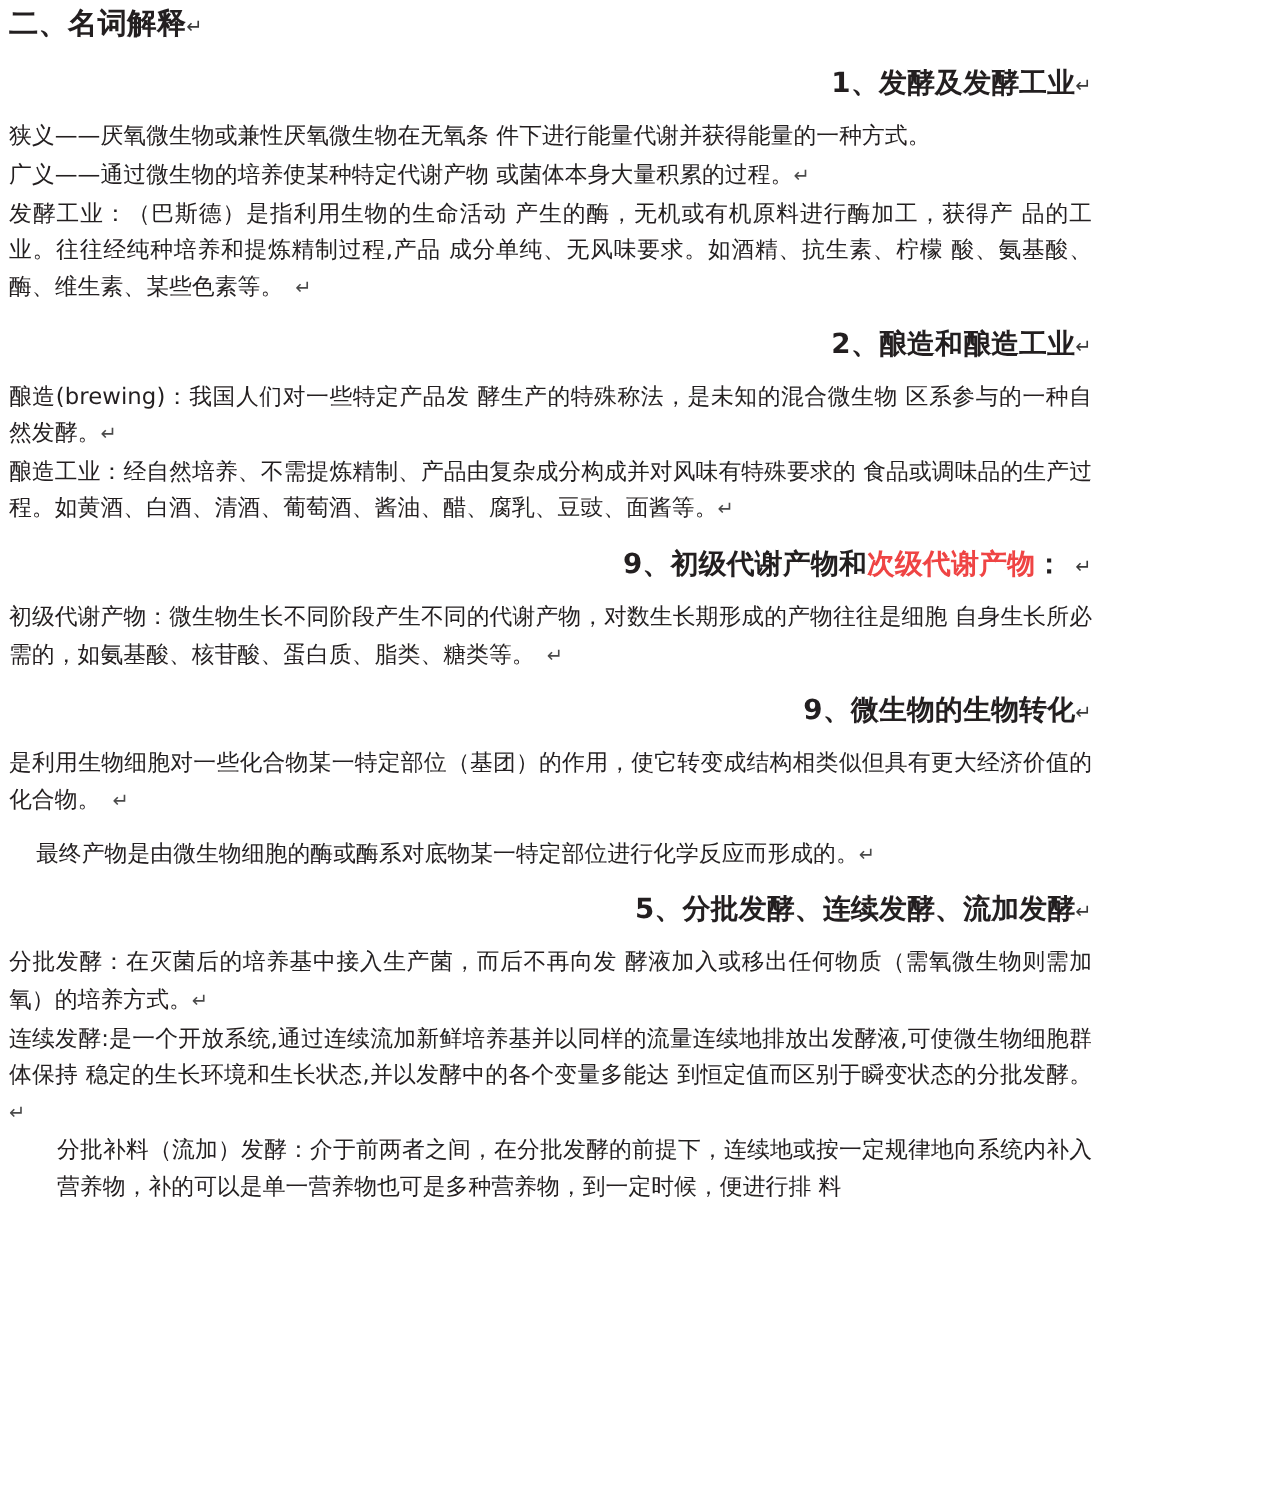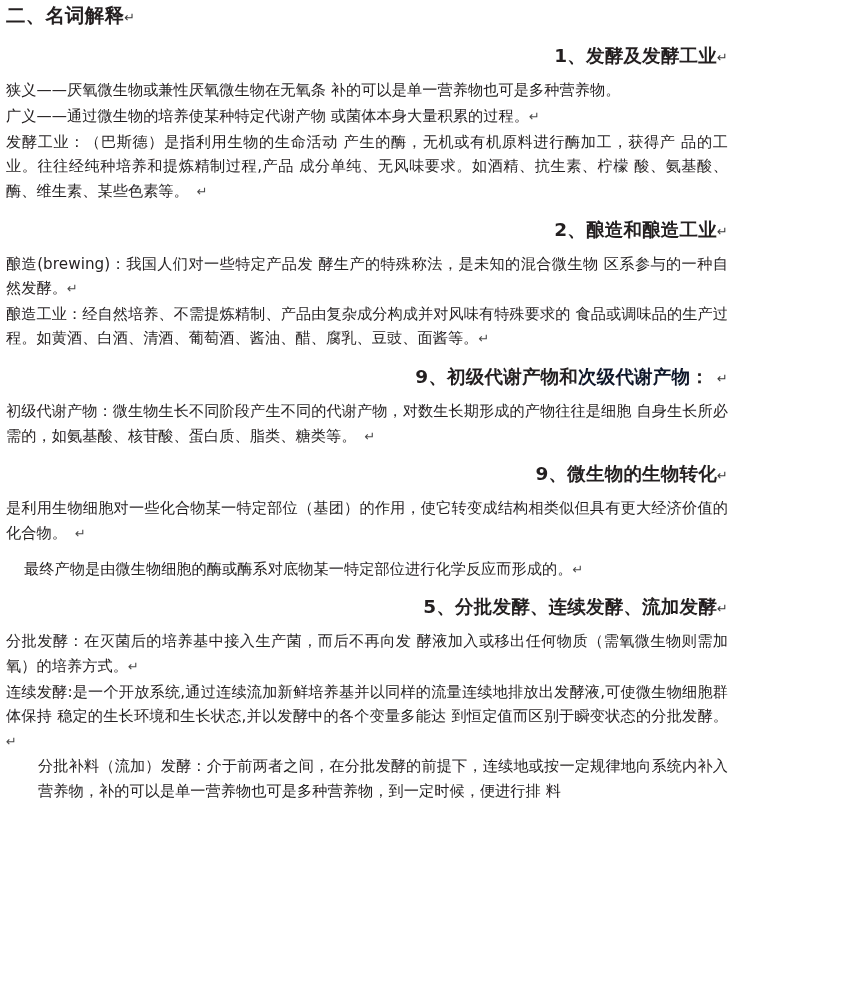--- a/index.html
+++ b/index.html
@@ -33,21 +33,21 @@
     font-weight: bold;
     line-height: 1.3;
     margin: 14px 0 10px 0;
     letter-spacing: 0.2px;
     text-align: right;
   }
   .doc-h3.first {
     margin-top: 16px;
   }
   .gray-run {
-    color: #0f172a;
+    color: #ef4444;
     font-weight: bold;
   }
   p.para {
     font-size: 15.2px;
     line-height: 1.62;
     margin: 0 0 1px 0;
     text-align: justify;
     text-justify: inter-ideograph;
     letter-spacing: 0.05px;
   }
@@ -74,21 +74,21 @@
   }
 </style>
 </head>
 <body>
 
 <div class="page">
 
   <h2 class="doc-h2"><span>二、名词解释</span><span class="h-pilcrow">↵</span></h2>
 
   <h3 class="doc-h3 first"><span>1、发酵及发酵工业</span><span class="h-pilcrow">↵</span></h3>
-  <p class="para"><span>狭义——厌氧微生物或兼性厌氧微生物在无氧条 补的可以是单一营养物也可是多种营养物。</span></p>
+  <p class="para"><span>狭义——厌氧微生物或兼性厌氧微生物在无氧条 件下进行能量代谢并获得能量的一种方式。</span></p>
   <p class="para"><span>广义——通过微生物的培养使某种特定代谢产物 或菌体本身大量积累的过程。</span><span class="pilcrow">↵</span></p>
   <p class="para"><span>发酵工业：（巴斯德）是指利用生物的生命活动 产生的酶，无机或有机原料进行酶加工，获得产 品的工业。往往经纯种培养和提炼精制过程,产品 成分单纯、无风味要求。如酒精、抗生素、柠檬 酸、氨基酸、酶、维生素、某些色素等。</span><span class="sp"></span><span class="pilcrow">↵</span></p>
 
   <h3 class="doc-h3"><span>2、酿造和酿造工业</span><span class="h-pilcrow">↵</span></h3>
   <p class="para"><span>酿造(brewing)：我国人们对一些特定产品发 酵生产的特殊称法，是未知的混合微生物 区系参与的一种自然发酵。</span><span class="pilcrow">↵</span></p>
   <p class="para"><span>酿造工业：经自然培养、不需提炼精制、产品由复杂成分构成并对风味有特殊要求的 食品或调味品的生产过程。如黄酒、白酒、清酒、葡萄酒、酱油、醋、腐乳、豆豉、面酱等。</span><span class="pilcrow">↵</span></p>
 
   <h3 class="doc-h3"><span>9、初级代谢产物和</span><span class="gray-run">次级代谢产物</span><span>：</span><span class="sp"></span><span class="h-pilcrow">↵</span></h3>
   <p class="para"><span>初级代谢产物：微生物生长不同阶段产生不同的代谢产物，对数生长期形成的产物往往是细胞 自身生长所必需的，如氨基酸、核苷酸、蛋白质、脂类、糖类等。</span><span class="sp"></span><span class="pilcrow">↵</span></p>
 

